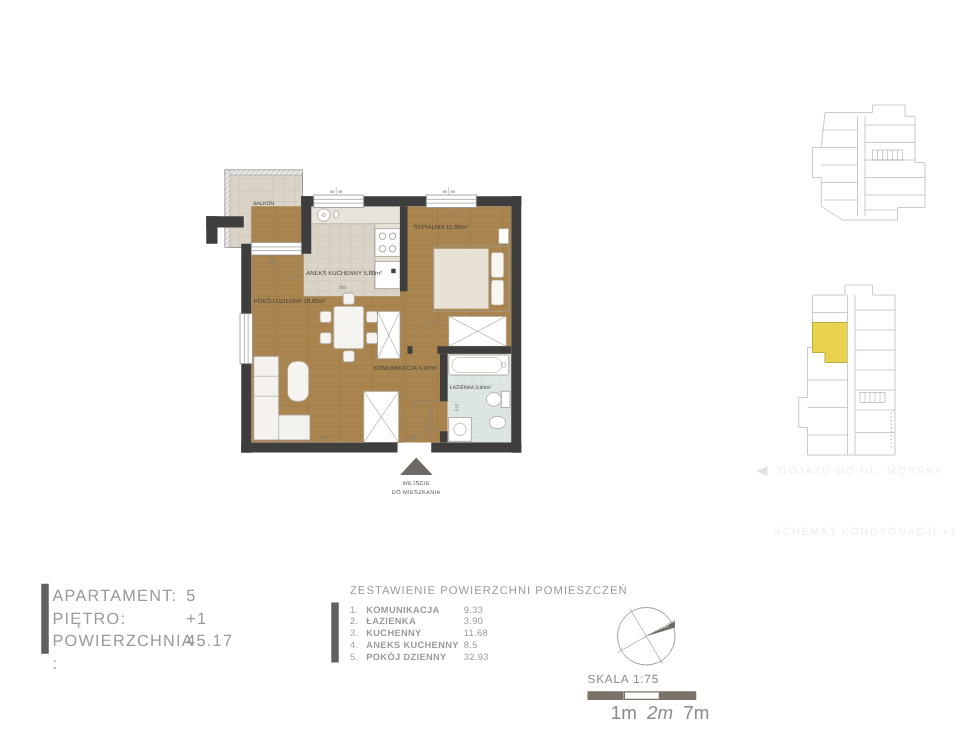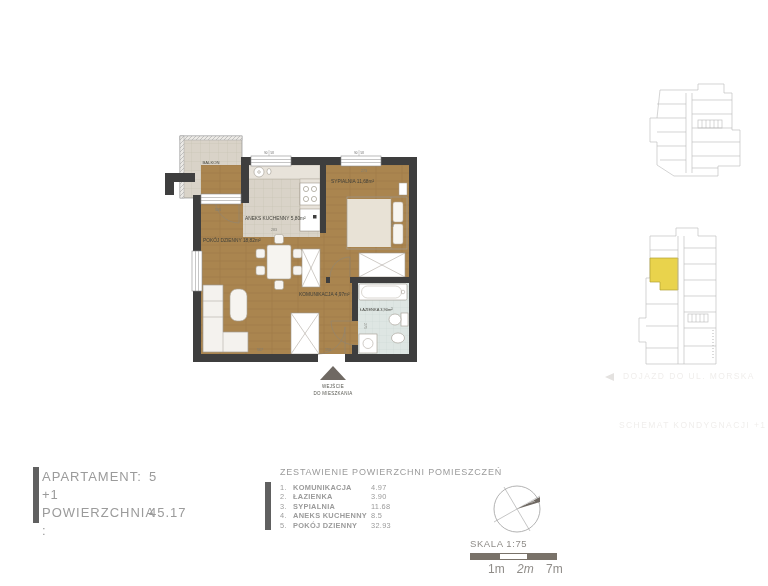--- a/index.html
+++ b/index.html
@@ -25,21 +25,21 @@
   .ano{width:13px;}
   .aname{width:78px;font-weight:bold;}
   .aval{width:30px;}
 
   
   .skala{position:absolute;left:470px;top:538px;font-size:9.5px;letter-spacing:0.6px;color:#8f8c88;}
   .sbar{position:absolute;left:470px;top:553px;display:flex;height:7px;}
   .sseg{width:29px;height:7px;box-sizing:border-box;}
   .sseg.d{background:#797269;}
   .sseg.w{background:#ffffff;border:1px solid #797269;}
-  .stick{position:absolute;top:562px;width:22px;text-align:left;font-size:12px;color:#8f8c88;}
+  .stick{position:absolute;top:562px;width:22px;text-align:center;font-size:15px;color:#8f8c88;}
   .stick.t1{left:488px;} .stick.t2{left:517px;font-style:italic;} .stick.t3{left:546px;}
 
   
   .noteline{position:absolute;font-size:8.5px;letter-spacing:1.4px;color:#f0eeec;white-space:nowrap;}
   .note1{left:623px;top:371px;}
   .note2{left:619px;top:420px;}
   .note-arrow{position:absolute;left:605px;top:373px;width:0;height:0;
               border-top:4px solid transparent;border-bottom:4px solid transparent;
               border-right:9px solid #e4e2e0;}
 </style>
@@ -240,46 +240,47 @@
   <div class="noteline note2">SCHEMAT KONDYGNACJI +1</div>
 
   <div class="info-left">
     <div class="vbar tall"></div>
     <div class="info-rows">
       <div class="irow">
         <span class="ilabel">APARTAMENT:</span>
         <span class="ival">5</span>
       </div>
       <div class="irow">
+        <span class="ilabel">PIĘTRO:</span>
         <span class="ival">+1</span>
       </div>
       <div class="irow">
         <span class="ilabel">POWIERZCHNIA :</span>
         <span class="ival">45.17</span>
       </div>
     </div>
   </div>
 
   <div class="atable">
     <div class="vbar short"></div>
     <div class="acontent">
       <div class="atitle">ZESTAWIENIE POWIERZCHNI  POMIESZCZEŃ</div>
       <div class="arow">
         <span class="ano">1.</span>
         <span class="aname">KOMUNIKACJA</span>
-        <span class="aval">4.97</span>
+        <span class="aval">9.33</span>
       </div>
       <div class="arow">
         <span class="ano">2.</span>
         <span class="aname">ŁAZIENKA</span>
         <span class="aval">3.90</span>
       </div>
       <div class="arow">
         <span class="ano">3.</span>
-        <span class="aname">SYPIALNIA</span>
+        <span class="aname">KUCHENNY</span>
         <span class="aval">11.68</span>
       </div>
       <div class="arow">
         <span class="ano">4.</span>
         <span class="aname">ANEKS KUCHENNY</span>
         <span class="aval">8.5</span>
       </div>
       <div class="arow">
         <span class="ano">5.</span>
         <span class="aname">POKÓJ DZIENNY</span>

